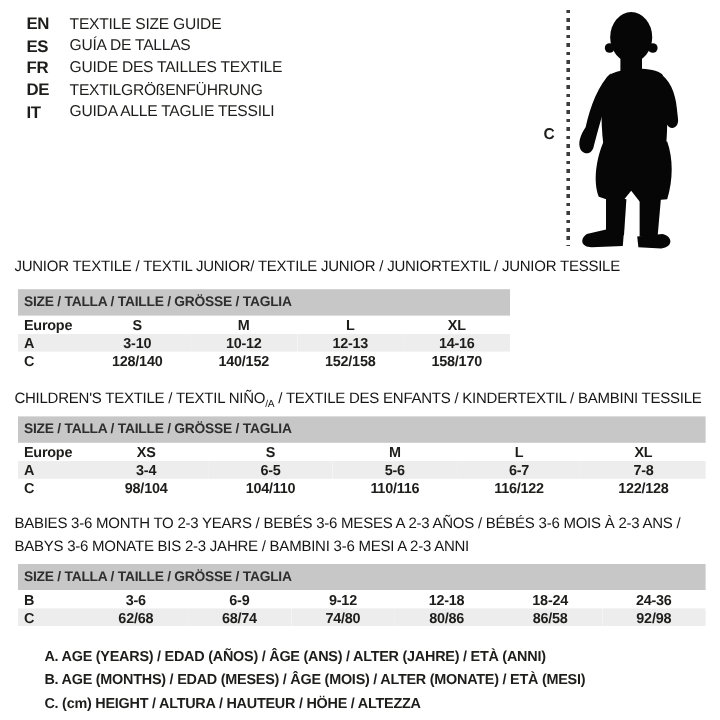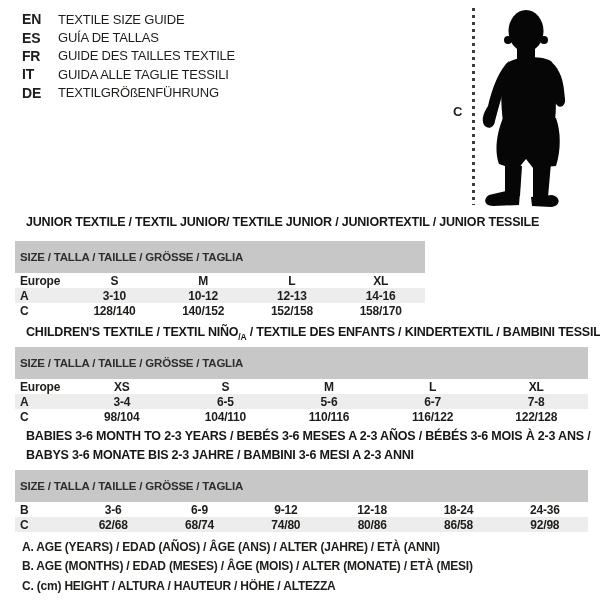--- a/index.html
+++ b/index.html
@@ -19,41 +19,41 @@
   
   .baby-svg { position:absolute; left:478px; top:0; width:122px; height:215px; }
   .baby-svg path, .baby-svg ellipse, .baby-svg circle, .baby-svg rect { fill:#060606; }
   .dotted-line {
     position:absolute; left:472px; top:8px; width:2.5px; height:197px;
     background:repeating-linear-gradient(to bottom, #3c3c3c 0 3px, transparent 3px 7px);
   }
   .c-label { position:absolute; left:453px; top:104px; font-size:13px; font-weight:bold; }
 
   
-  .section-title { position:absolute; left:26px; font-size:12.5px; font-weight:bold; color:#161616; white-space:nowrap; }
+  .section-title { position:absolute; left:12px; font-size:12.5px; font-weight:normal; color:#161616; white-space:nowrap; }
   .t1-title { top:215px; }
   .t2-title { top:325px; }
   .t3-title { top:427px; line-height:19px; }
   .section-title sub { font-size:8.5px; }
 
   
   .size-table { position:absolute; border-collapse:collapse; table-layout:fixed; }
   .size-table td { font-size:12px; font-weight:bold; text-align:center; height:15px;
                    vertical-align:middle; overflow:hidden; white-space:nowrap; }
   .size-table td.rowlabel { text-align:left; padding-left:5px; }
   .size-table tr.bar td { background:#c7c7c7; text-align:left; padding-left:5px;
-                          font-size:11.5px; height:32px; color:#2e2e2e; }
+                          font-size:11.5px; height:22px; color:#2e2e2e; }
   .size-table tr.alt td { background:#ededed; }
   .table-1 { left:15px; top:241px; width:410px; }
   .table-2 { left:15px; top:347px; width:573px; }
   .table-3 { left:15px; top:470px; width:573px; }
   col.label-col { width:55px; }
 
   
-  .notes { position:absolute; left:22px; top:540px; }
+  .notes { position:absolute; left:37px; top:540px; }
   .note-line { font-size:12px; font-weight:bold; height:19.3px; white-space:nowrap; }
 </style>
 </head>
 <body>
 
 <div class="canvas">
 
   <div class="lang-list">
     <div class="lang-row">
       <span class="lang-code">EN</span>
@@ -61,26 +61,26 @@
     </div>
     <div class="lang-row">
       <span class="lang-code">ES</span>
       <span class="lang-title">GUÍA DE TALLAS</span>
     </div>
     <div class="lang-row">
       <span class="lang-code">FR</span>
       <span class="lang-title">GUIDE DES TAILLES TEXTILE</span>
     </div>
     <div class="lang-row">
+      <span class="lang-code">DE</span>
+      <span class="lang-title">TEXTILGRÖßENFÜHRUNG</span>
+    </div>
+    <div class="lang-row">
       <span class="lang-code">IT</span>
       <span class="lang-title">GUIDA ALLE TAGLIE TESSILI</span>
-    </div>
-    <div class="lang-row">
-      <span class="lang-code">DE</span>
-      <span class="lang-title">TEXTILGRÖßENFÜHRUNG</span>
     </div>
   </div>
 
   <div class="dotted-line"></div>
   <span class="c-label">C</span>
   <svg class="baby-svg" viewBox="0 0 122 215" aria-hidden="true">
     <ellipse cx="48" cy="31" rx="17.5" ry="21"></ellipse>
     <circle cx="30" cy="40" r="4"></circle>
     <circle cx="66" cy="40" r="4"></circle>
     <rect x="39" y="44" width="18" height="16"></rect>

